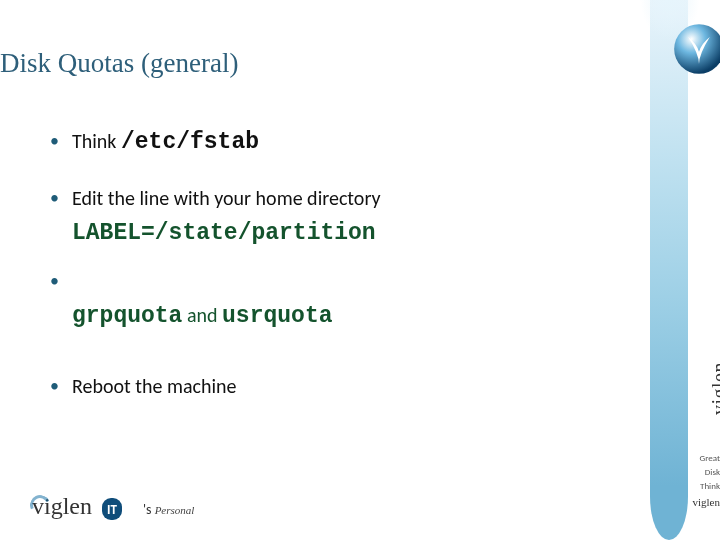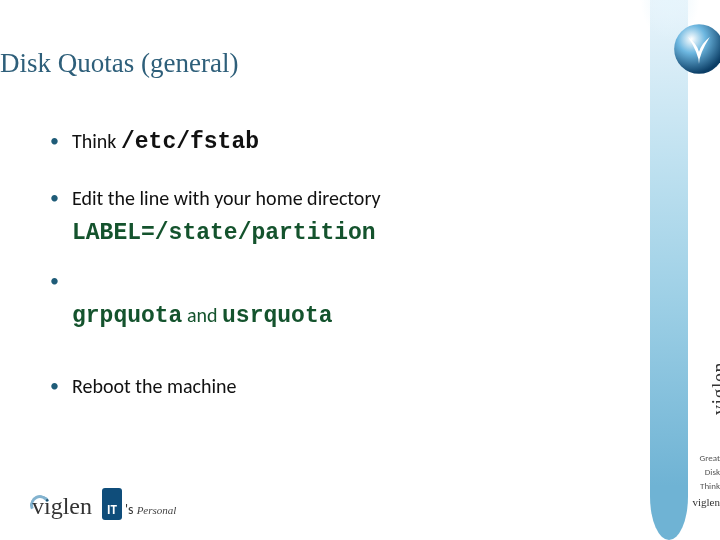--- a/index.html
+++ b/index.html
@@ -150,25 +150,25 @@
     transform: rotate(20deg);
     opacity: 0.5;
   }
   .footer-it {
     font-size: 14px;
     color: #333;
   }
   .footer-it .it {
     background: #0f4d7a;
     color: #fff;
-    padding: 14px 5px 3px 5px;
-    border-radius: 3px;
+    padding: 4px 5px 3px 5px;
+    border-radius: 9px;
     font-weight: bold;
     font-size: 13px;
-    margin-right: 3px;
+    margin-right: 21px;
   }
   .footer-it .pers {
     font-family: 'Segoe Script', 'Comic Sans MS', cursive;
     font-style: italic;
     color: #444;
     font-size: 11px;
   }
 </style>
 </head>
 <body>

